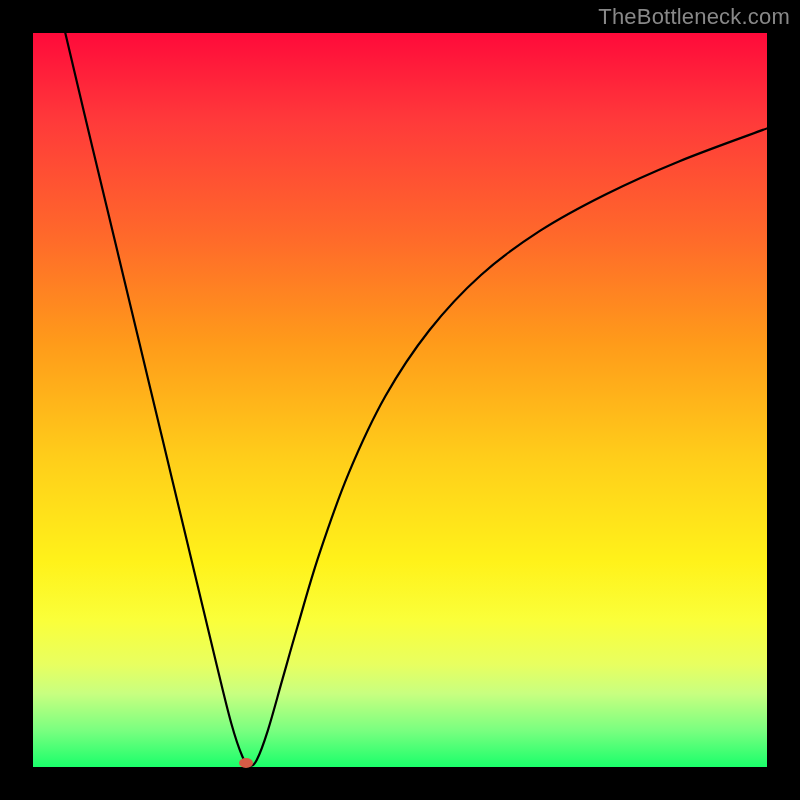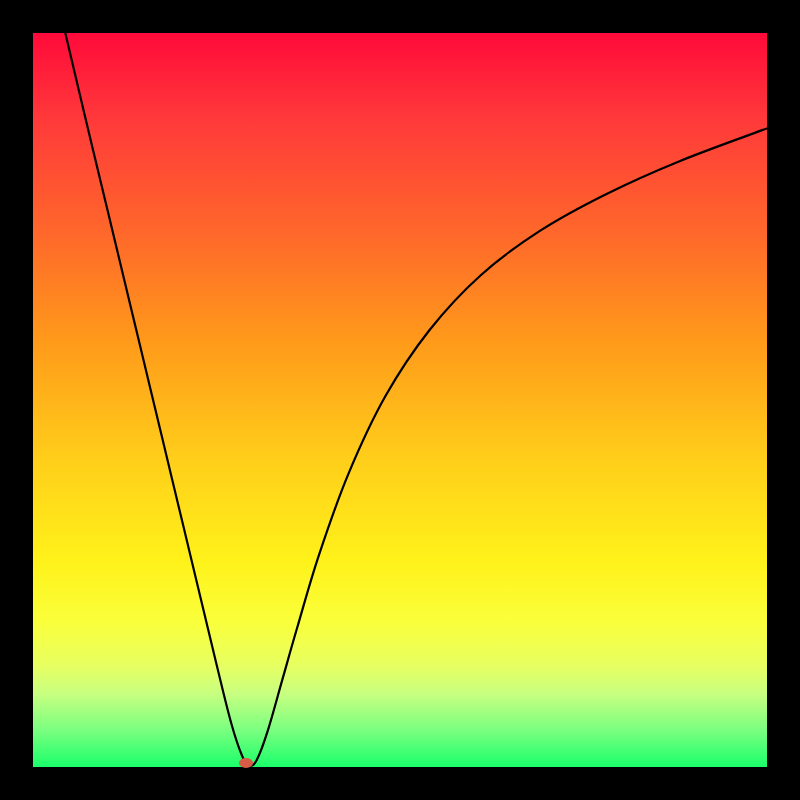--- a/index.html
+++ b/index.html
@@ -50,19 +50,20 @@
     height: 10px;
     border-radius: 50%;
     background: #d75b46;
     transform: translate(-50%, -50%);
   }
 </style>
 </head>
 <body>
 
 <div class="frame">
+  <div class="watermark">TheBottleneck.com</div>
   <div class="plot-area">
     <svg class="curve" viewBox="0 0 734 734" preserveAspectRatio="none">
       <path id="curve-path" fill="none" stroke="#000" stroke-width="2.2" stroke-linejoin="round" stroke-linecap="round" d="M 32.30 0.00 C 35.73 14.53, 43.98 49.69, 51.38 80.74 C 58.78 111.79, 65.47 139.46, 73.40 172.49 C 81.33 205.52, 87.49 231.21, 95.42 264.24 C 103.35 297.27, 109.51 322.96, 117.44 355.99 C 125.37 389.02, 131.53 414.71, 139.46 447.74 C 147.39 480.77, 153.55 506.46, 161.48 539.49 C 169.41 572.52, 176.89 604.16, 183.50 631.24 C 190.11 658.32, 193.56 673.45, 198.18 689.96 C 202.80 706.48, 205.89 715.33, 209.19 722.99 C 212.49 730.65, 213.89 731.87, 216.53 732.53 C 219.17 733.19, 220.57 733.00, 223.87 726.66 C 227.17 720.32, 230.26 711.83, 234.88 697.30 C 239.50 682.77, 244.28 664.42, 249.56 645.92 C 254.84 627.42, 257.63 617.00, 264.24 594.54 C 270.85 572.08, 277.01 548.89, 286.26 521.14 C 295.51 493.39, 303.73 468.81, 315.62 440.40 C 327.51 411.99, 337.79 389.09, 352.32 363.33 C 366.85 337.57, 379.18 319.07, 396.36 297.27 C 413.54 275.47, 427.92 260.06, 447.74 242.22 C 467.56 224.38, 484.00 212.71, 506.46 198.18 C 528.92 183.65, 547.42 174.03, 572.52 161.48 C 597.62 148.93, 616.85 140.34, 645.92 128.45 C 674.99 116.56, 718.15 101.37, 734.00 95.42"></path>
     </svg>
     <div class="marker" id="marker" style="left: 212.86px; top: 730.33px; background: rgb(215, 91, 70);"></div>
   </div>
 </div>
 
 </body></html>

